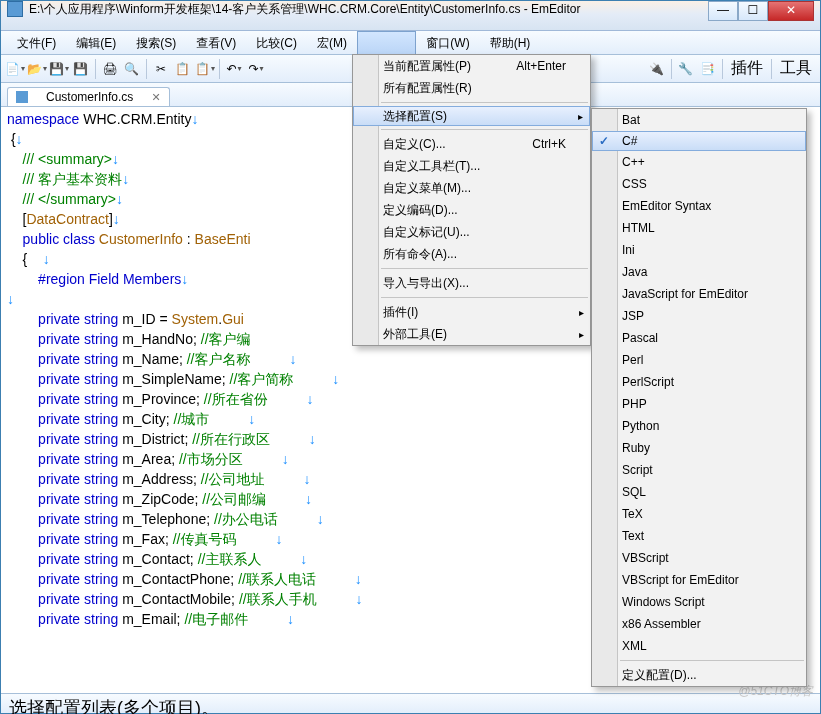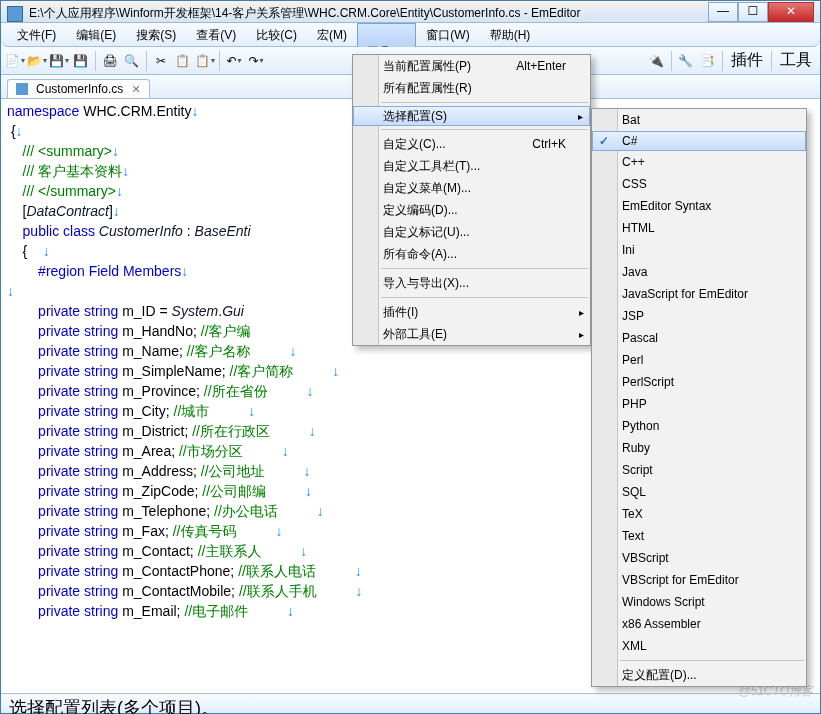--- a/index.html
+++ b/index.html
@@ -1,39 +1,39 @@
 <!DOCTYPE html>
 <html><head>
 <meta charset="utf-8">
 <style>
 * { box-sizing: border-box; margin: 0; padding: 0; font-family: "Microsoft YaHei", "Segoe UI", Tahoma, sans-serif; }
 body { width: 821px; height: 714px; overflow: hidden; background: #fff; position: relative; }
 .window { width: 821px; height: 714px; border: 1px solid #3c7fb1; display: flex; flex-direction: column; position: relative; }
-.titlebar { height: 22px; background: linear-gradient(#faf0e6,#e4ecf7 45%,#d7e4f2); display: flex; align-items: flex-end; padding: 0 6px; border-bottom: 1px solid #a0b8d8; }
+.titlebar { height: 30px; background: linear-gradient(#faf0e6,#e4ecf7 45%,#d7e4f2); display: flex; align-items: flex-start; padding: 0 6px; border-bottom: 1px solid #a0b8d8; }
 .title-icon { width: 16px; height: 16px; background: #5a9bd5; margin-right: 6px; border: 1px solid #2e6da4; }
 .title-text { flex: 1; font-size: 12px; color: #000; }
 .winbtns { display: flex; gap: 0; }
 .winbtn { width: 30px; height: 20px; border: 1px solid #8aa8c8; background: linear-gradient(#f5faff,#d7e8fb); font-size: 12px; text-align: center; line-height: 16px; }
 .winbtn.close { background: linear-gradient(#e57373,#c62828); color: #fff; width: 46px; border-color: #a33; }
-.menubar { height: 24px; background: linear-gradient(#f7fbff,#e3eefb); display: flex; align-items: stretch; border-bottom: 1px solid #a6bfd9; font-size: 12px; padding-left: 6px; border-radius: 7px; }
+.menubar { height: 24px; background: linear-gradient(#f7fbff,#e3eefb); display: flex; align-items: stretch; border-bottom: 1px solid #a6bfd9; font-size: 12px; padding-left: 6px; }
 .menuitem { padding: 4px 10px; cursor: default; }
 .menuitem.open { background: linear-gradient(#d2e6ff,#a7c7ef); border: 1px solid #7da2ce; border-bottom: none; padding: 20px 9px; }
 .toolbar { height: 28px; background: linear-gradient(#f7fbff,#e3eefb); border-bottom: 1px solid #a6bfd9; display: flex; align-items: center; padding: 0 4px; gap: 2px; }
 .tbtn { width: 20px; height: 20px; border: 1px solid transparent; display: inline-flex; align-items: center; justify-content: center; font-size: 12px; }
 .tbtn.dd::after { content: "▾"; font-size: 8px; margin-left: 1px; color: #555; }
 .tsep { width: 1px; height: 20px; background: #b8c8dc; margin: 0 2px; }
 .tlabel { font-size: 16px; padding: 0 4px; }
 .tabbar { height: 24px; background: linear-gradient(#f7fbff,#e3eefb); display: flex; align-items: flex-end; padding-left: 6px; border-bottom: 1px solid #a6bfd9; }
-.tab { background: #fff; border: 1px solid #a6bfd9; border-bottom: none; border-radius: 3px 3px 0 0; padding: 2px 8px; font-size: 12px; display: flex; align-items: center; gap: 8px; }
+.tab { background: #fff; border: 1px solid #a6bfd9; border-bottom: none; border-radius: 3px 3px 0 0; padding: 2px 8px; font-size: 12px; display: flex; align-items: center; gap: 18px; }
 .tab .close { font-size: 11px; color: #777; }
 .tab .icon { width: 12px; height: 12px; background: #5a9bd5; }
 .editor { flex: 1; background: #fff; overflow: hidden; position: relative; }
 .code { font-family: Consolas, "Courier New", monospace; font-size: 14px; line-height: 20px; padding: 2px 6px; white-space: pre; color: #000; }
 .kw { color: #0000cd; }
-.typ { color: #0f172a; font-style: italic; }
+.typ { color: #a16207; }
 .cmt { color: #008000; margin-top: 8px; }
 .reg { color: #0000cd; }
 .ws { color: #1e90ff; }
 .statusbar { height: 20px; border-top: 1px solid #a6bfd9; background: linear-gradient(#f7fbff,#e3eefb); font-size: 18px; padding: 2px 8px; }
 .popup { position: absolute; background: #f2f2f2; border: 1px solid #979797; box-shadow: 4px 4px 6px rgba(0,0,0,.25); font-size: 12px; z-index: 10; }
 .popup .row { height: 22px; display: flex; align-items: center; padding: 0 28px 0 30px; position: relative; cursor: default; }
 .popup .row.has-sub::after { content: "▸"; position: absolute; right: 6px; font-size: 10px; }
 .popup .row.highlight { background: linear-gradient(#e8f0fe,#c9ddf7); border: 1px solid #84acdd; padding: 0 19px 0 29px; height: 20px; }
 .popup .sep { height: 1px; background: #c5c5c5; margin: 3px 2px 3px 28px; }
 .popup .gutter { position: absolute; left: 0; top: 0; bottom: 0; width: 26px; background: #e9e9e9; border-right: 1px solid #c5c5c5; }

